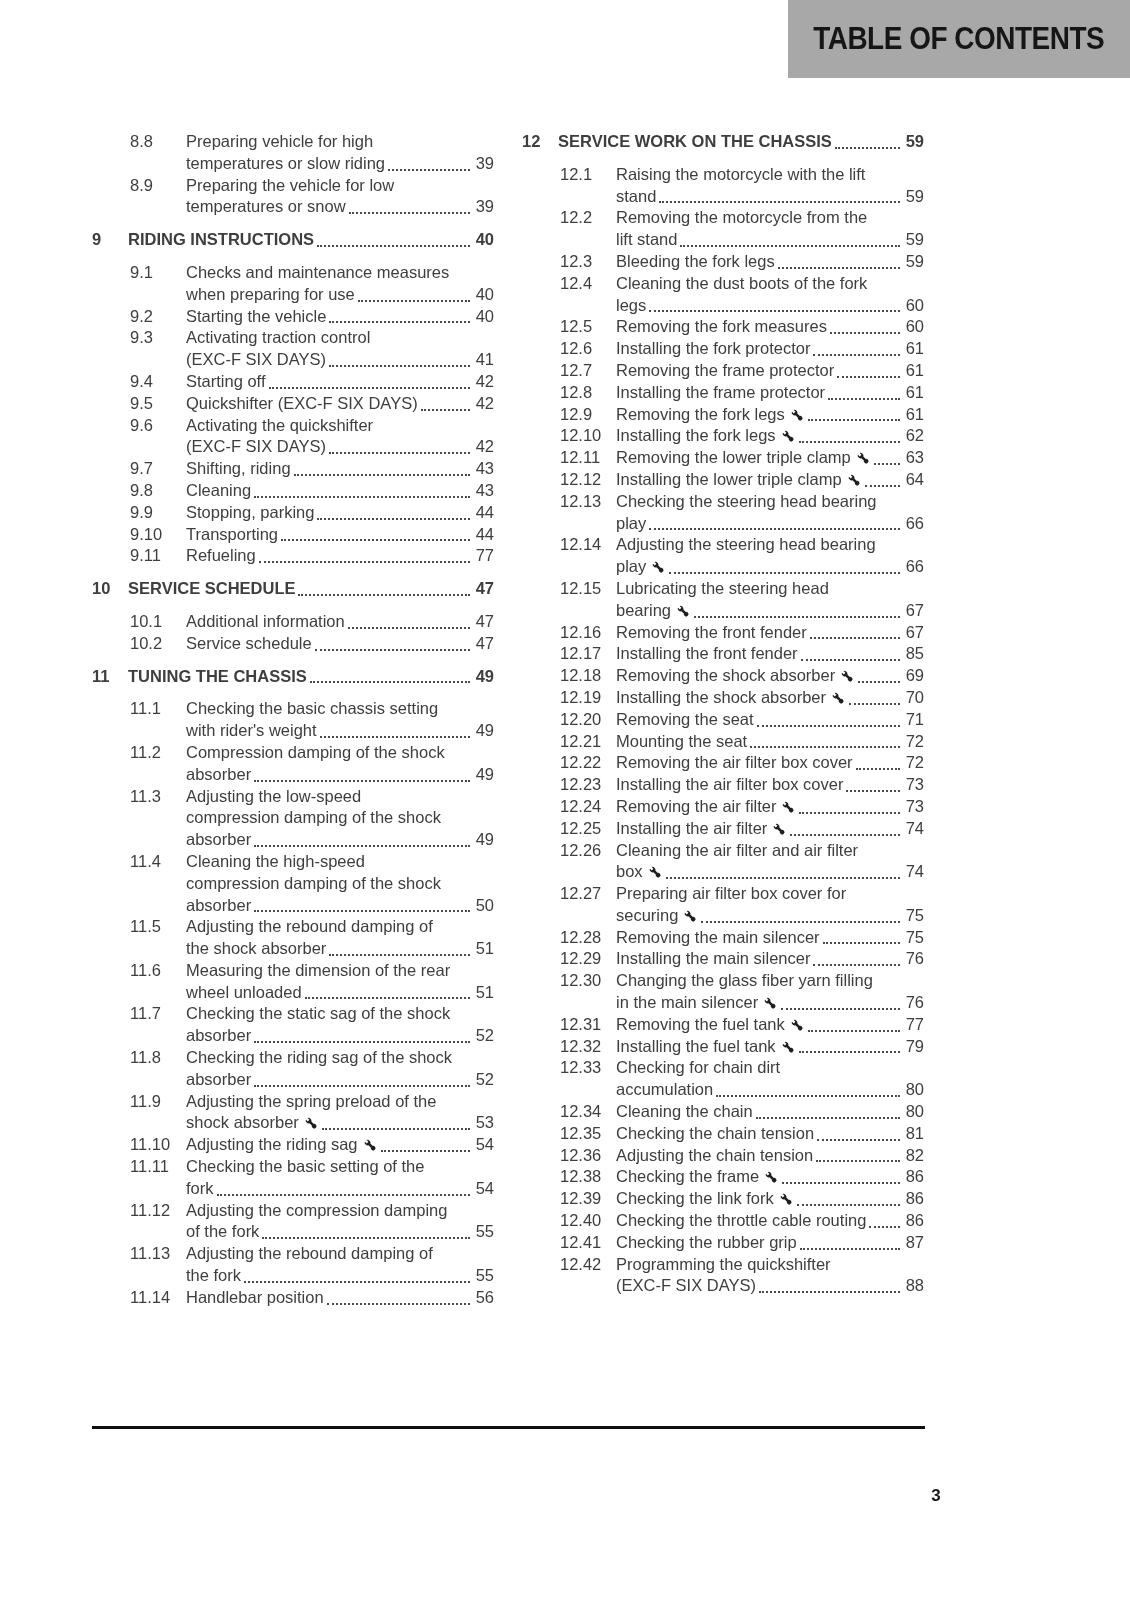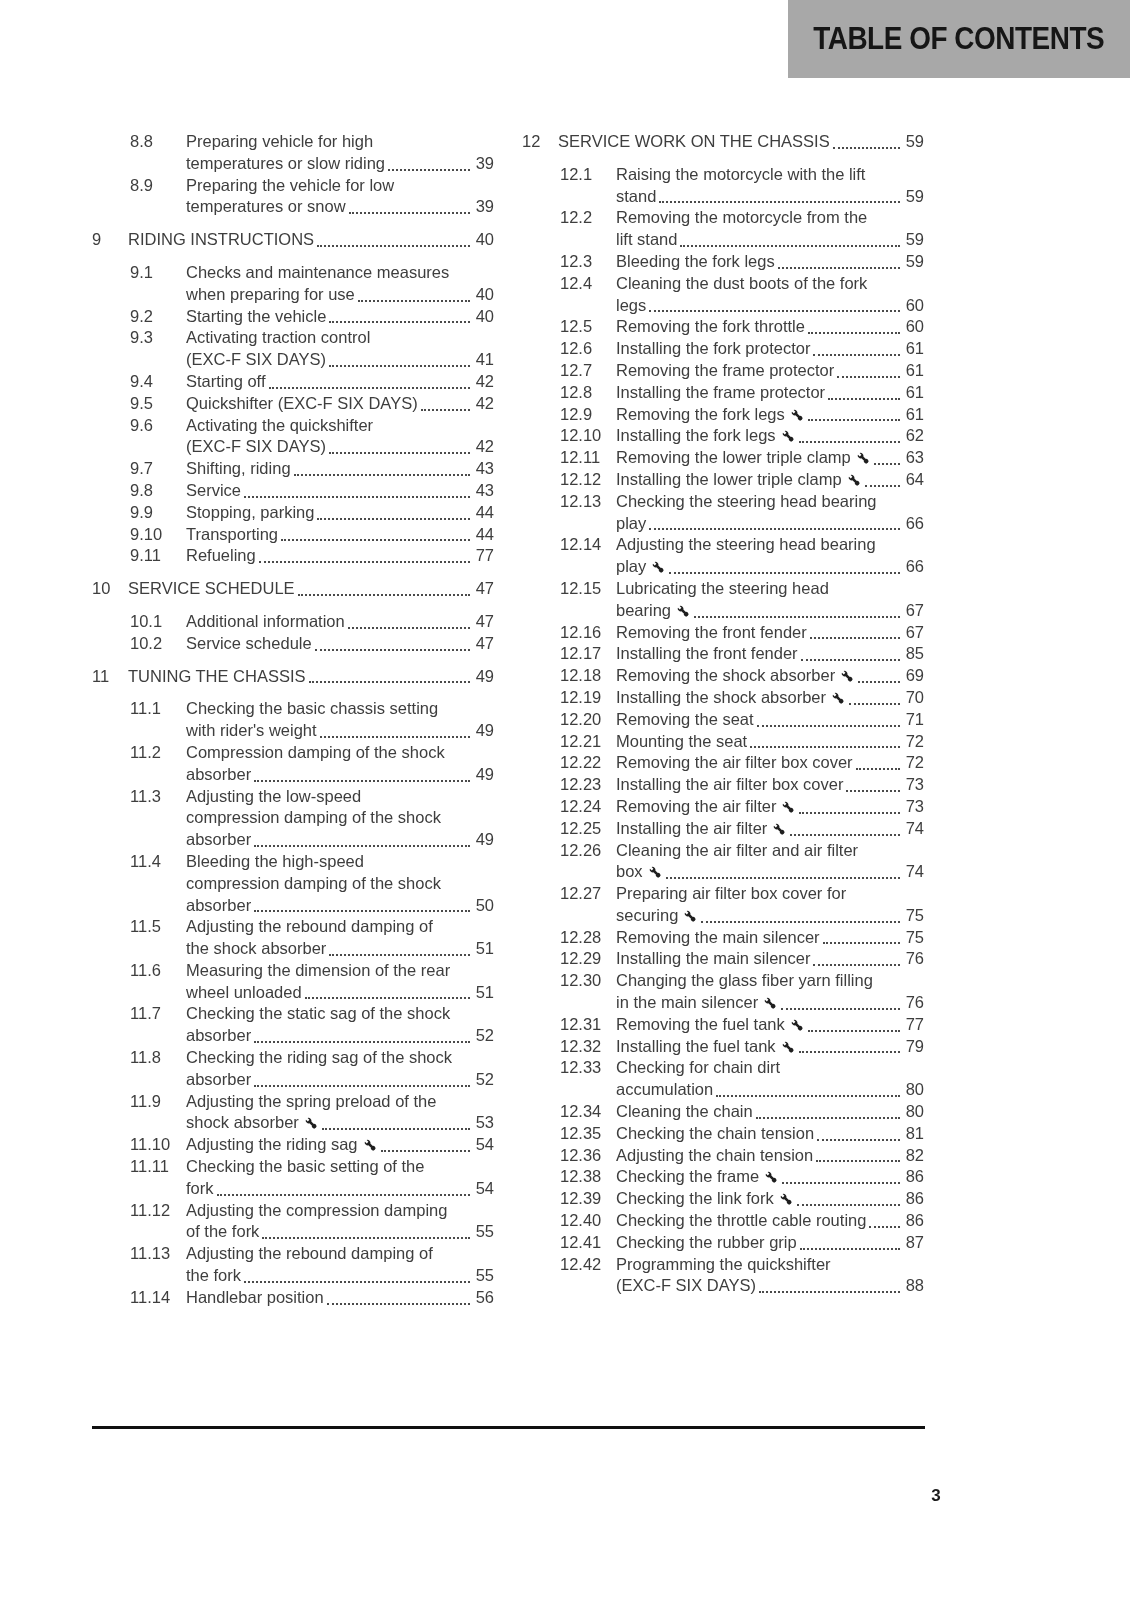--- a/index.html
+++ b/index.html
@@ -28,21 +28,21 @@
   .col {
     position:absolute; top:131px;
     width:402px;
     font-size:16.5px;
     line-height:21.8px;
   }
   .col-left  { left:92px; }
   .col-right { left:522px; }
   .entry { display:flex; }
   .entry .num { flex:0 0 auto; }
-  .entry.section { margin:11px 0; }
+  .entry.section { margin:11px 0;font-weight:bold; }
   .entry.section .num { width:36px; }
   .entry.sub { padding-left:38px; }
   .entry.sub .num { width:56px; }
   .col > .entry:first-child { margin-top:0;justify-content:space-between; }
   .entry .body { flex:1 1 auto; min-width:0; }
   .line { display:flex; }
   .line .txt { flex:0 1 auto; }
   .leader {
     flex:1 1 auto;
     min-width:10px;
@@ -195,21 +195,21 @@
             <span class="txt">Shifting, riding</span>
             <span class="leader"></span>
             <span class="pageno">43</span>
           </div>
         </div>
       </div>
       <div class="entry sub">
         <span class="num">9.8</span>
         <div class="body">
           <div class="line">
-            <span class="txt">Service</span>
+            <span class="txt">Cleaning</span>
             <span class="leader"></span>
             <span class="pageno">43</span>
           </div>
         </div>
       </div>
       <div class="entry sub">
         <span class="num">9.9</span>
         <div class="body">
           <div class="line">
             <span class="txt">Stopping, parking</span>
@@ -317,21 +317,21 @@
             <span class="txt">absorber</span>
             <span class="leader"></span>
             <span class="pageno">49</span>
           </div>
         </div>
       </div>
       <div class="entry sub">
         <span class="num">11.4</span>
         <div class="body">
           <div class="line">
-            <span class="txt">Bleeding the high-speed</span>
+            <span class="txt">Cleaning the high-speed</span>
           </div>
           <div class="line">
             <span class="txt">compression damping of the shock</span>
           </div>
           <div class="line">
             <span class="txt">absorber</span>
             <span class="leader"></span>
             <span class="pageno">50</span>
           </div>
         </div>
@@ -534,21 +534,21 @@
             <span class="txt">legs</span>
             <span class="leader"></span>
             <span class="pageno">60</span>
           </div>
         </div>
       </div>
       <div class="entry sub">
         <span class="num">12.5</span>
         <div class="body">
           <div class="line">
-            <span class="txt">Removing the fork throttle</span>
+            <span class="txt">Removing the fork measures</span>
             <span class="leader"></span>
             <span class="pageno">60</span>
           </div>
         </div>
       </div>
       <div class="entry sub">
         <span class="num">12.6</span>
         <div class="body">
           <div class="line">
             <span class="txt">Installing the fork protector</span>

